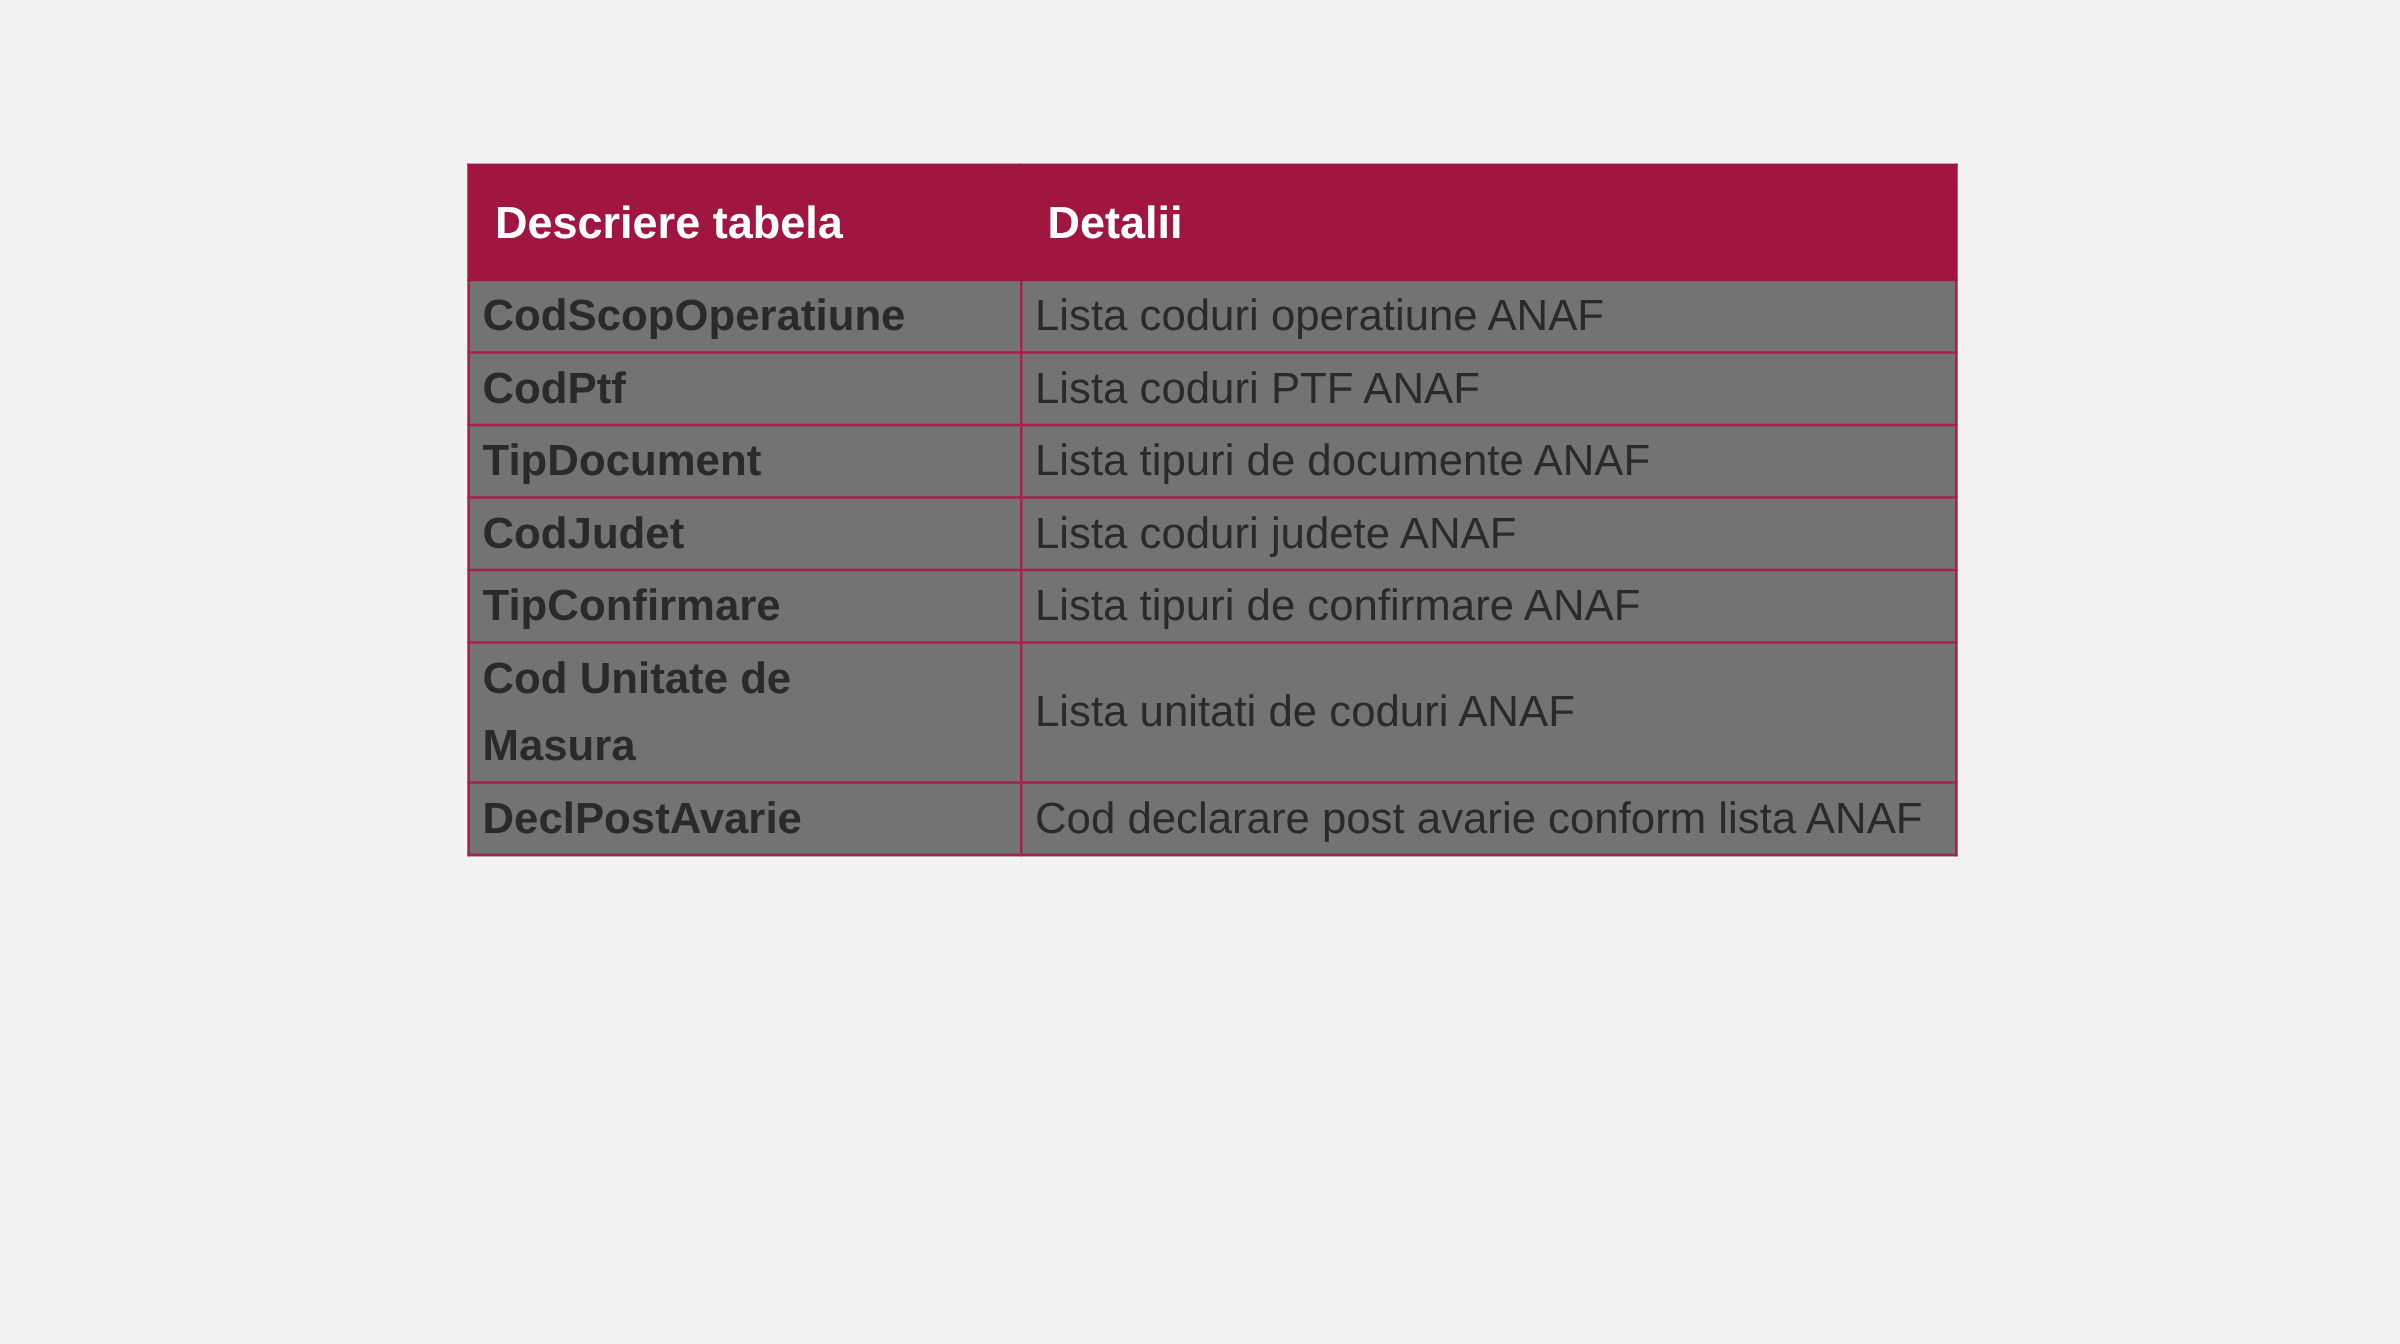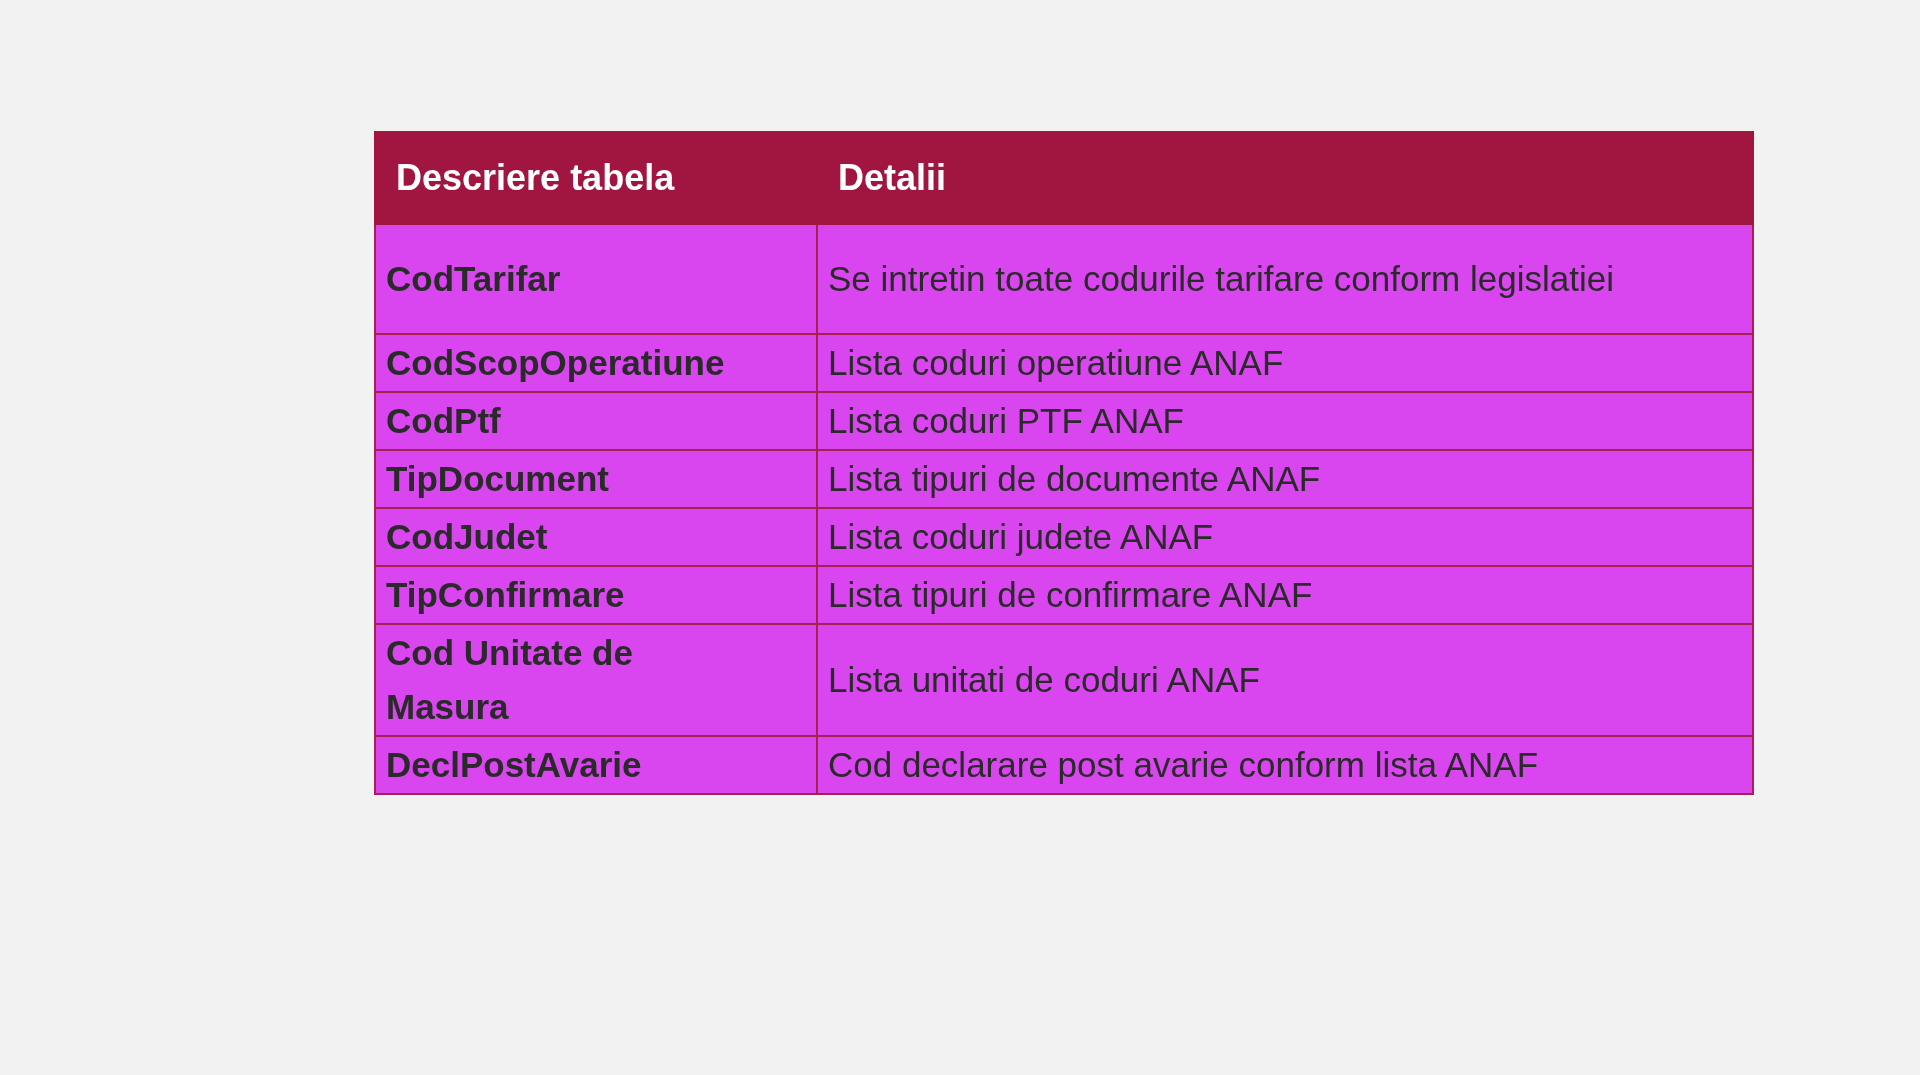--- a/index.html
+++ b/index.html
@@ -12,24 +12,24 @@
   }
   .page {
     position: relative;
     width: 1920px;
     height: 1075px;
   }
   table.data-table {
     position: absolute;
     left: 374px;
     top: 131px;
-    width: 1380px;
+    width: 1192px;
     border-collapse: collapse;
     font-family: "Liberation Sans", "DejaVu Sans", sans-serif;
-    background: #d946ef;
+    background: #737373;
   }
   table.data-table th {
     background: #a11641;
     color: #ffffff;
     font-weight: bold;
     font-size: 36px;
     text-align: left;
     height: 90px;
     padding: 0 0 0 20px;
     border: 2px solid #a11641;
@@ -58,24 +58,20 @@
 
 <div class="page">
   <table class="data-table">
     <thead>
       <tr>
         <th>Descriere tabela</th>
         <th>Detalii</th>
       </tr>
     </thead>
     <tbody>
-      <tr class="row" style="height:110px">
-        <td class="col-name">CodTarifar</td>
-        <td class="col-detail" style="padding-right:120px">Se intretin toate codurile tarifare conform legislatiei</td>
-      </tr>
       <tr class="row">
         <td class="col-name">CodScopOperatiune</td>
         <td class="col-detail">Lista coduri operatiune ANAF</td>
       </tr>
       <tr class="row">
         <td class="col-name">CodPtf</td>
         <td class="col-detail">Lista coduri PTF ANAF</td>
       </tr>
       <tr class="row">
         <td class="col-name">TipDocument</td>

